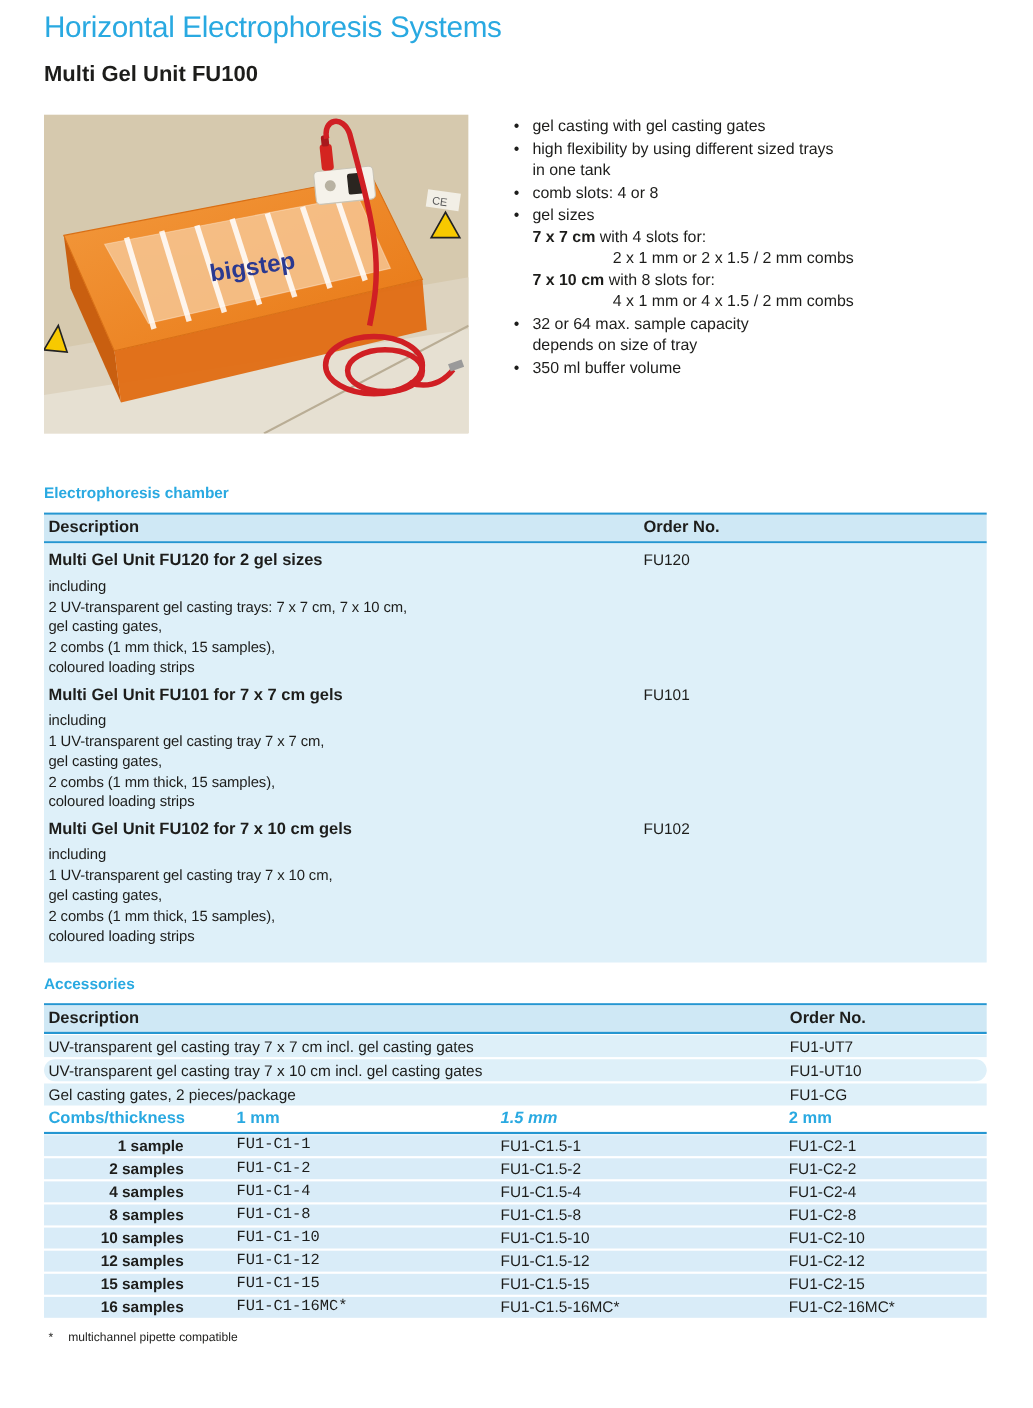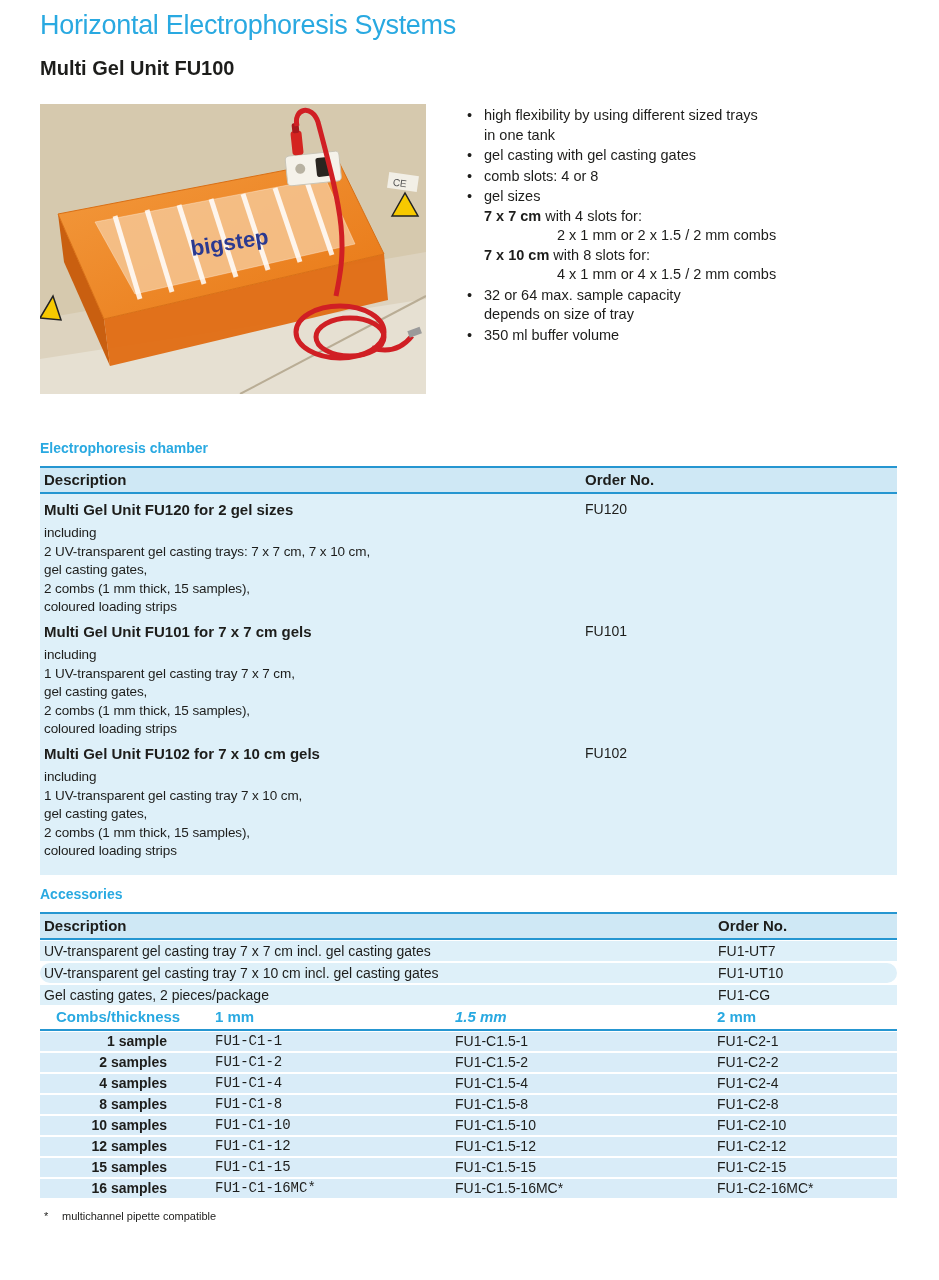--- a/index.html
+++ b/index.html
@@ -33,21 +33,21 @@
   .product-title-row { position:relative; height:18px; margin-bottom:5px; }
   .product-title { font-size:15px; font-weight:700; }
   .order-no { position:absolute; left:541px; top:0; font-size:14px; font-weight:400; }
   .product-details { font-size:13.5px; line-height:18.5px; letter-spacing:-0.1px; }
 
   .acc-row { position:absolute; left:0; width:857px; height:20px; background:#def0f9; font-size:14px; line-height:20px; }
   .acc-row .acc-desc { position:absolute; left:4px; }
   .acc-row .acc-ord { position:absolute; left:678px; }
 
   .combs-header { position:absolute; left:0; width:857px; height:20px; font-size:15px; font-weight:700; color:#29a9e1; line-height:20px; }
-  .combs-header .ch-label { position:absolute; left:16px; }
+  .combs-header .ch-label { position:absolute; left:4px; }
   .combs-header .ch-1 { position:absolute; left:175px; }
   .combs-header .ch-15 { position:absolute; left:415px;font-style:italic; }
   .combs-header .ch-2 { position:absolute; left:677px; }
   .comb-row { position:absolute; left:0; width:857px; height:19px; background:#d9ecf8; font-size:14px; line-height:19px; }
   .comb-row .c-samples { position:absolute; left:0; width:127px; text-align:right; font-weight:700; }
   .comb-row .c-1 { position:absolute; left:175px;font-family:Liberation Mono, monospace; }
   .comb-row .c-15 { position:absolute; left:415px; }
   .comb-row .c-2 { position:absolute; left:677px; }
 
   .footnote { position:absolute; left:44px; top:1210px; font-size:11px; }
@@ -113,26 +113,26 @@
       <g>
         <rect x="348" y="70" width="30" height="16" fill="#f2efe6" transform="rotate(8 363 78)"></rect>
         <text x="353" y="83" font-family="Liberation Sans, sans-serif" font-size="10" fill="#555" transform="rotate(8 363 78)">CE</text>
       </g>
     </svg>
   </div>
 
   <div class="features">
     <div class="feat">
       <span class="dot"></span>
+      <div class="feat-body pre-line">gel casting with gel casting gates</div>
+    </div>
+    <div class="feat">
+      <span class="dot"></span>
       <div class="feat-body pre-line">high flexibility by using different sized trays
 in one tank</div>
-    </div>
-    <div class="feat">
-      <span class="dot"></span>
-      <div class="feat-body pre-line">gel casting with gel casting gates</div>
     </div>
     <div class="feat">
       <span class="dot"></span>
       <div class="feat-body pre-line">comb slots: 4 or 8</div>
     </div>
     <div class="feat">
       <span class="dot"></span>
       <div class="feat-body">
         <div class="pre-line">gel sizes</div>
         <div>

